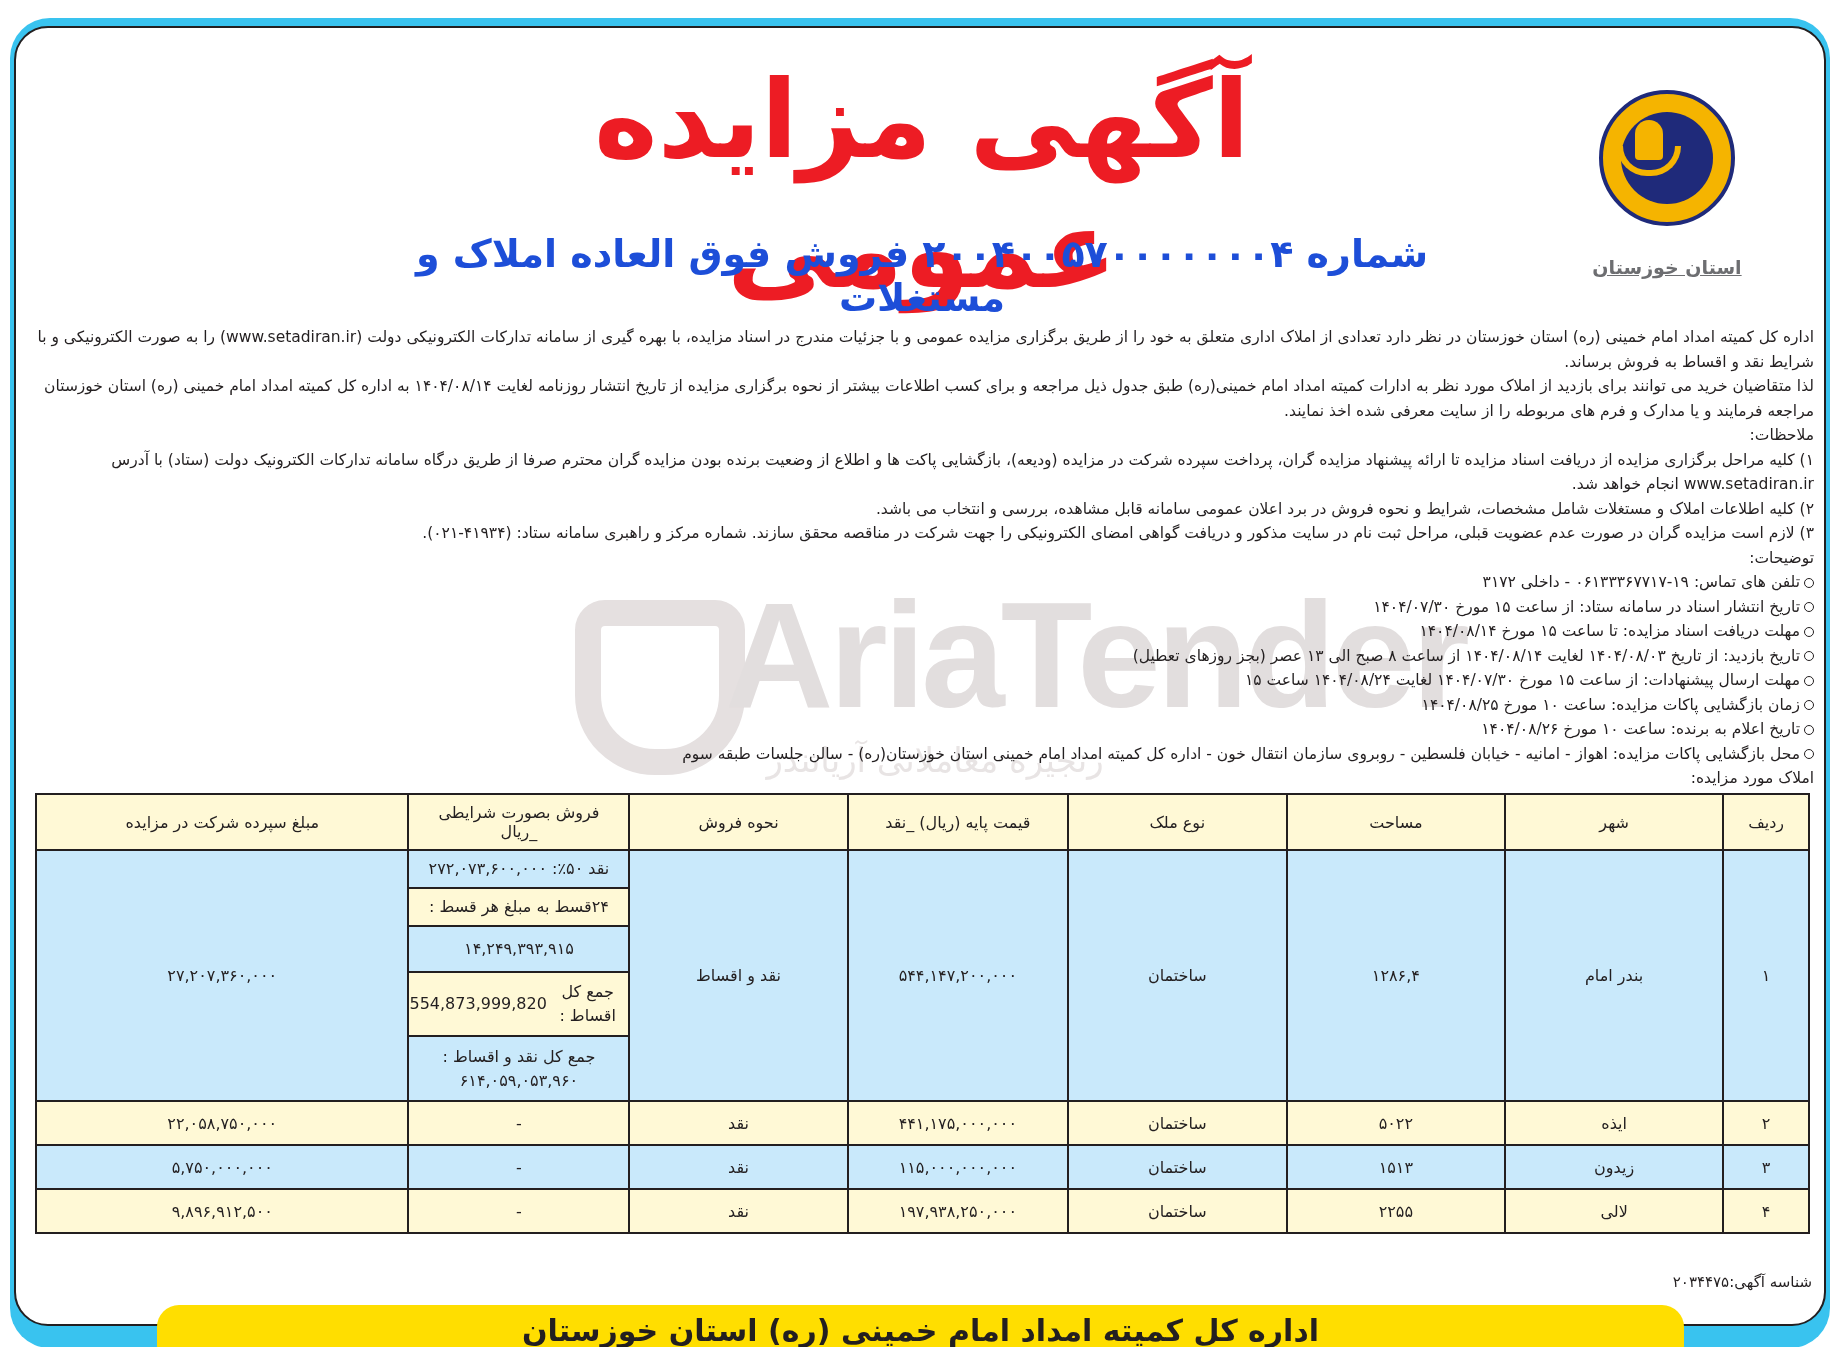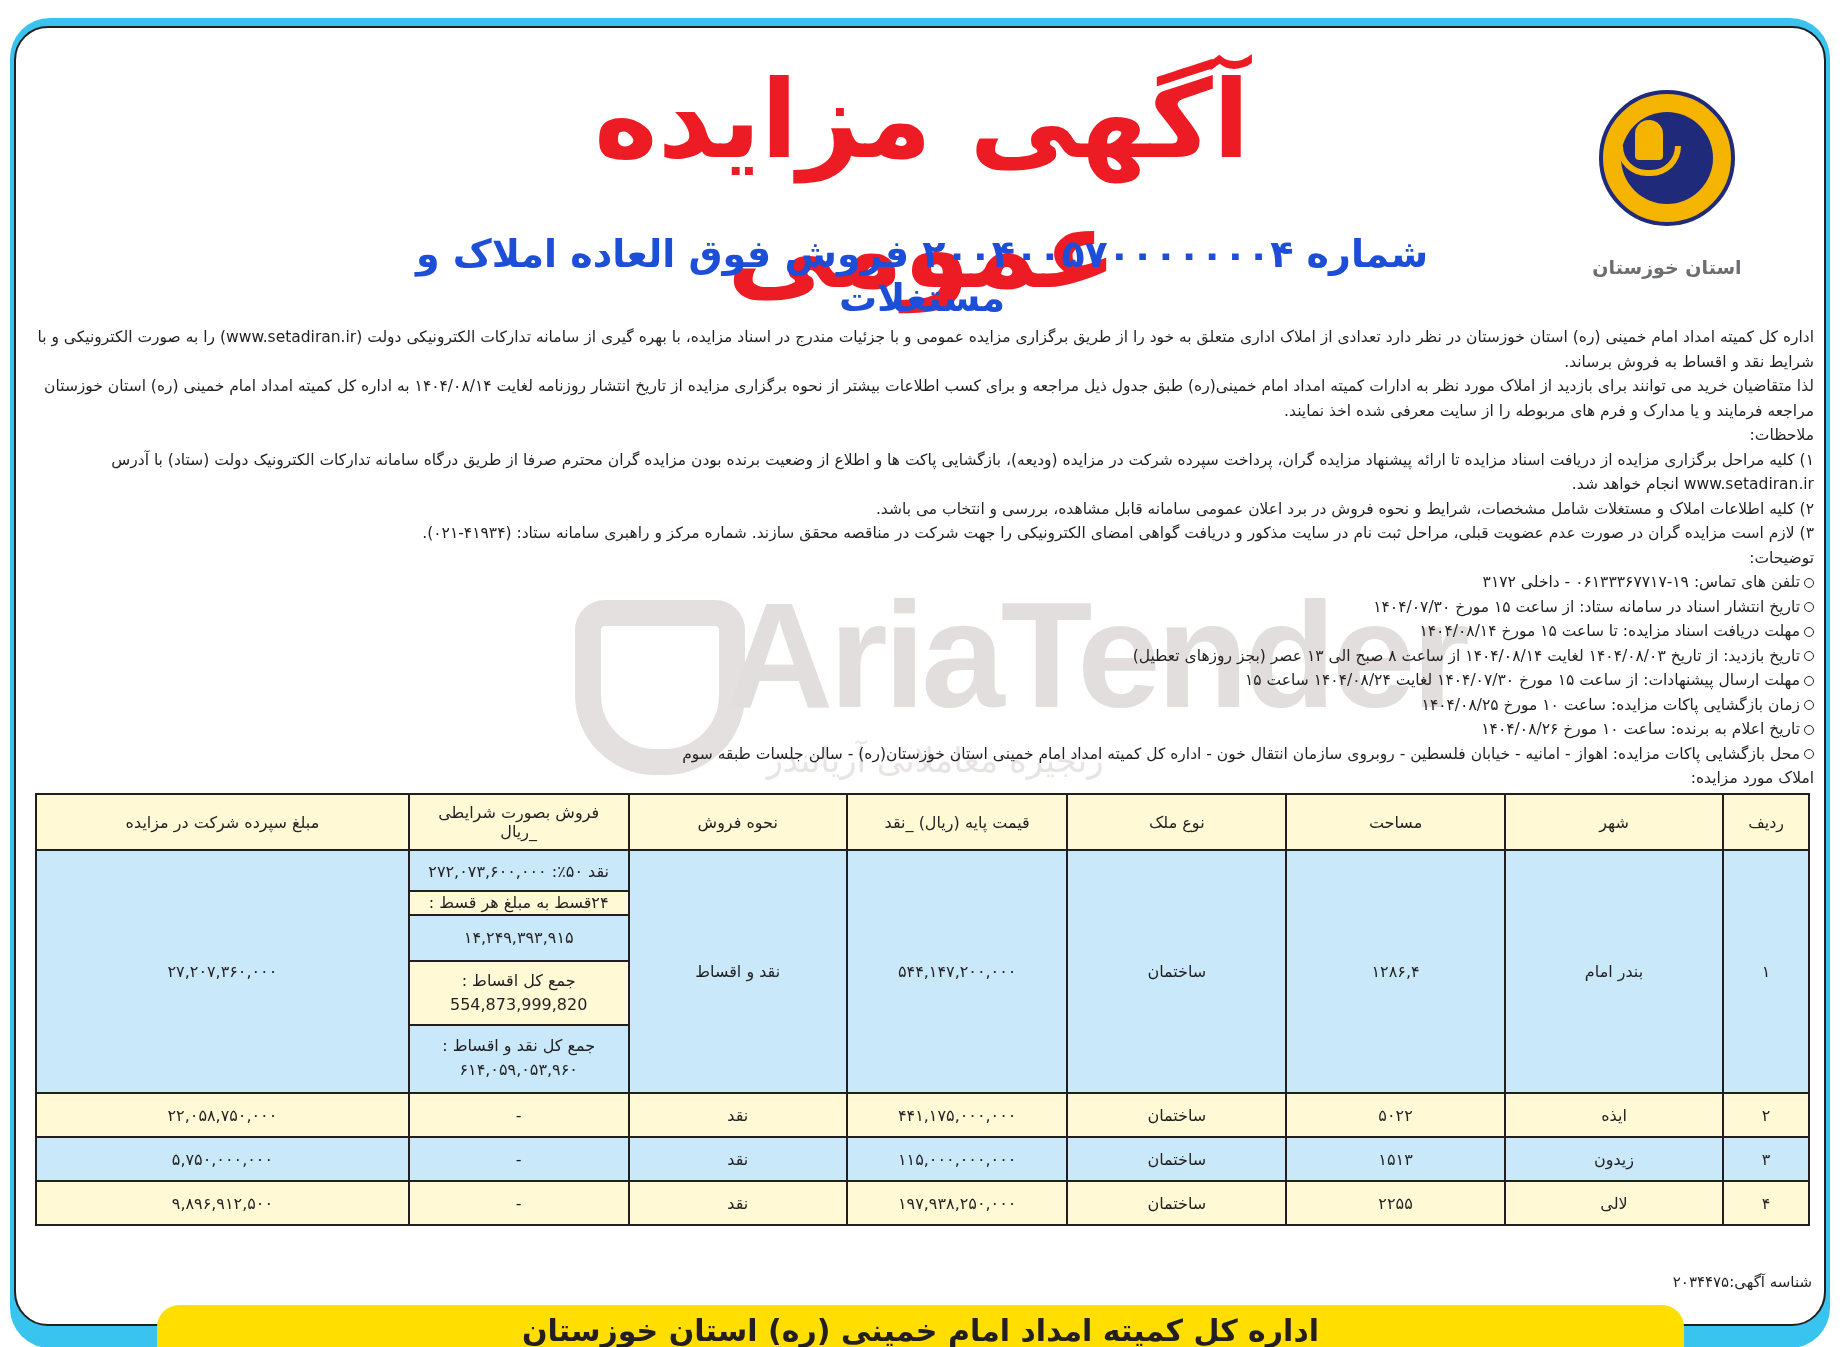--- a/index.html
+++ b/index.html
@@ -44,21 +44,21 @@
   }
   .emblem-fig {
     position: absolute; left: 32px; top: 26px; width: 28px; height: 40px;
     background: #f5b400; border-radius: 14px 14px 4px 4px;
   }
   .emblem-hands {
     position: absolute; left: 14px; top: 52px; width: 64px; height: 30px;
     border: 6px solid #f5b400; border-top: none; border-radius: 0 0 32px 32px;
   }
   .province-label {
-    margin-top: 30px; font-size: 19px; color: #6d6e71; font-weight: bold;
+    margin-top: 30px; font-size: 19px; color: #6d6e71; font-weight: bold; text-decoration: underline;
   }
 
   .main-title {
     position: absolute; right: 470px; top: 55px; width: 900px; text-align: center;
     font-family: "DejaVu Sans", sans-serif; font-weight: bold;
     font-size: 108px; color: #ed1c24; line-height: 1.2;
   }
   .subtitle {
     position: absolute; right: 395px; top: 232px; width: 1050px; text-align: center;
     font-weight: bold; font-size: 38px; color: #1d4ed8;
@@ -171,23 +171,23 @@
     <tr class="row-blue row1">
       <td>۱</td>
       <td>بندر امام</td>
       <td>۱۲۸۶,۴</td>
       <td>ساختمان</td>
       <td>۵۴۴,۱۴۷,۲۰۰,۰۰۰</td>
       <td>نقد و اقساط</td>
       <td class="sub-cell">
         <div class="sub-stack">
           <div class="sub-item sub-blue" style="height:38px">نقد ۵۰٪: ۲۷۲,۰۷۳,۶۰۰,۰۰۰</div>
-          <div class="sub-item sub-yellow" style="height:24px">۲۴قسط به مبلغ هر قسط :</div>
+          <div class="sub-item sub-yellow" style="height:38px">۲۴قسط به مبلغ هر قسط :</div>
           <div class="sub-item sub-blue" style="height:46px">۱۴,۲۴۹,۳۹۳,۹۱۵</div>
-          <div class="sub-item sub-yellow" style="height:64px; flex-direction:column">
+          <div class="sub-item sub-yellow" style="height:64px; flex-direction:row">
             <span>جمع کل اقساط :</span>
             <span>554,873,999,820</span>
           </div>
           <div class="sub-item sub-blue" style="height:63px; flex-direction:column">
             <span>جمع کل نقد و اقساط :</span>
             <span>۶۱۴,۰۵۹,۰۵۳,۹۶۰</span>
           </div>
         </div>
       </td>
       <td>۲۷,۲۰۷,۳۶۰,۰۰۰</td>

